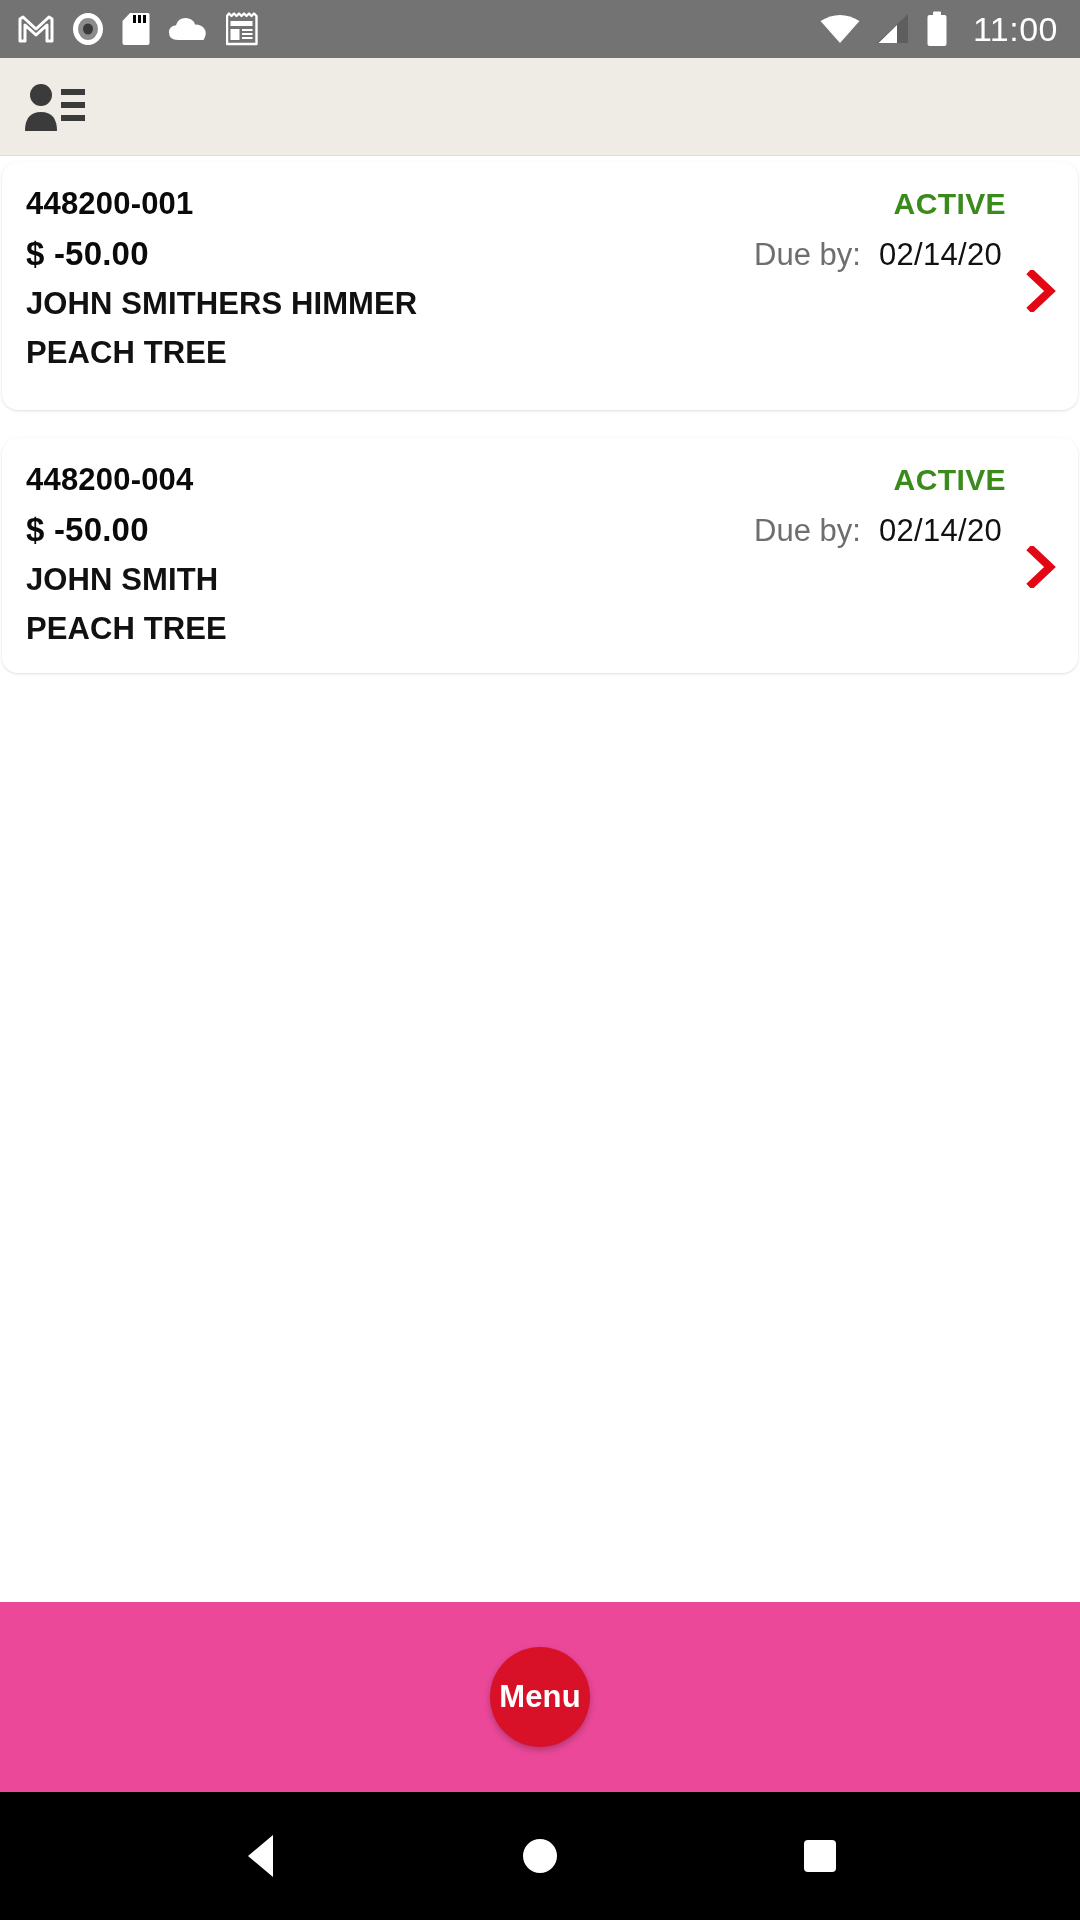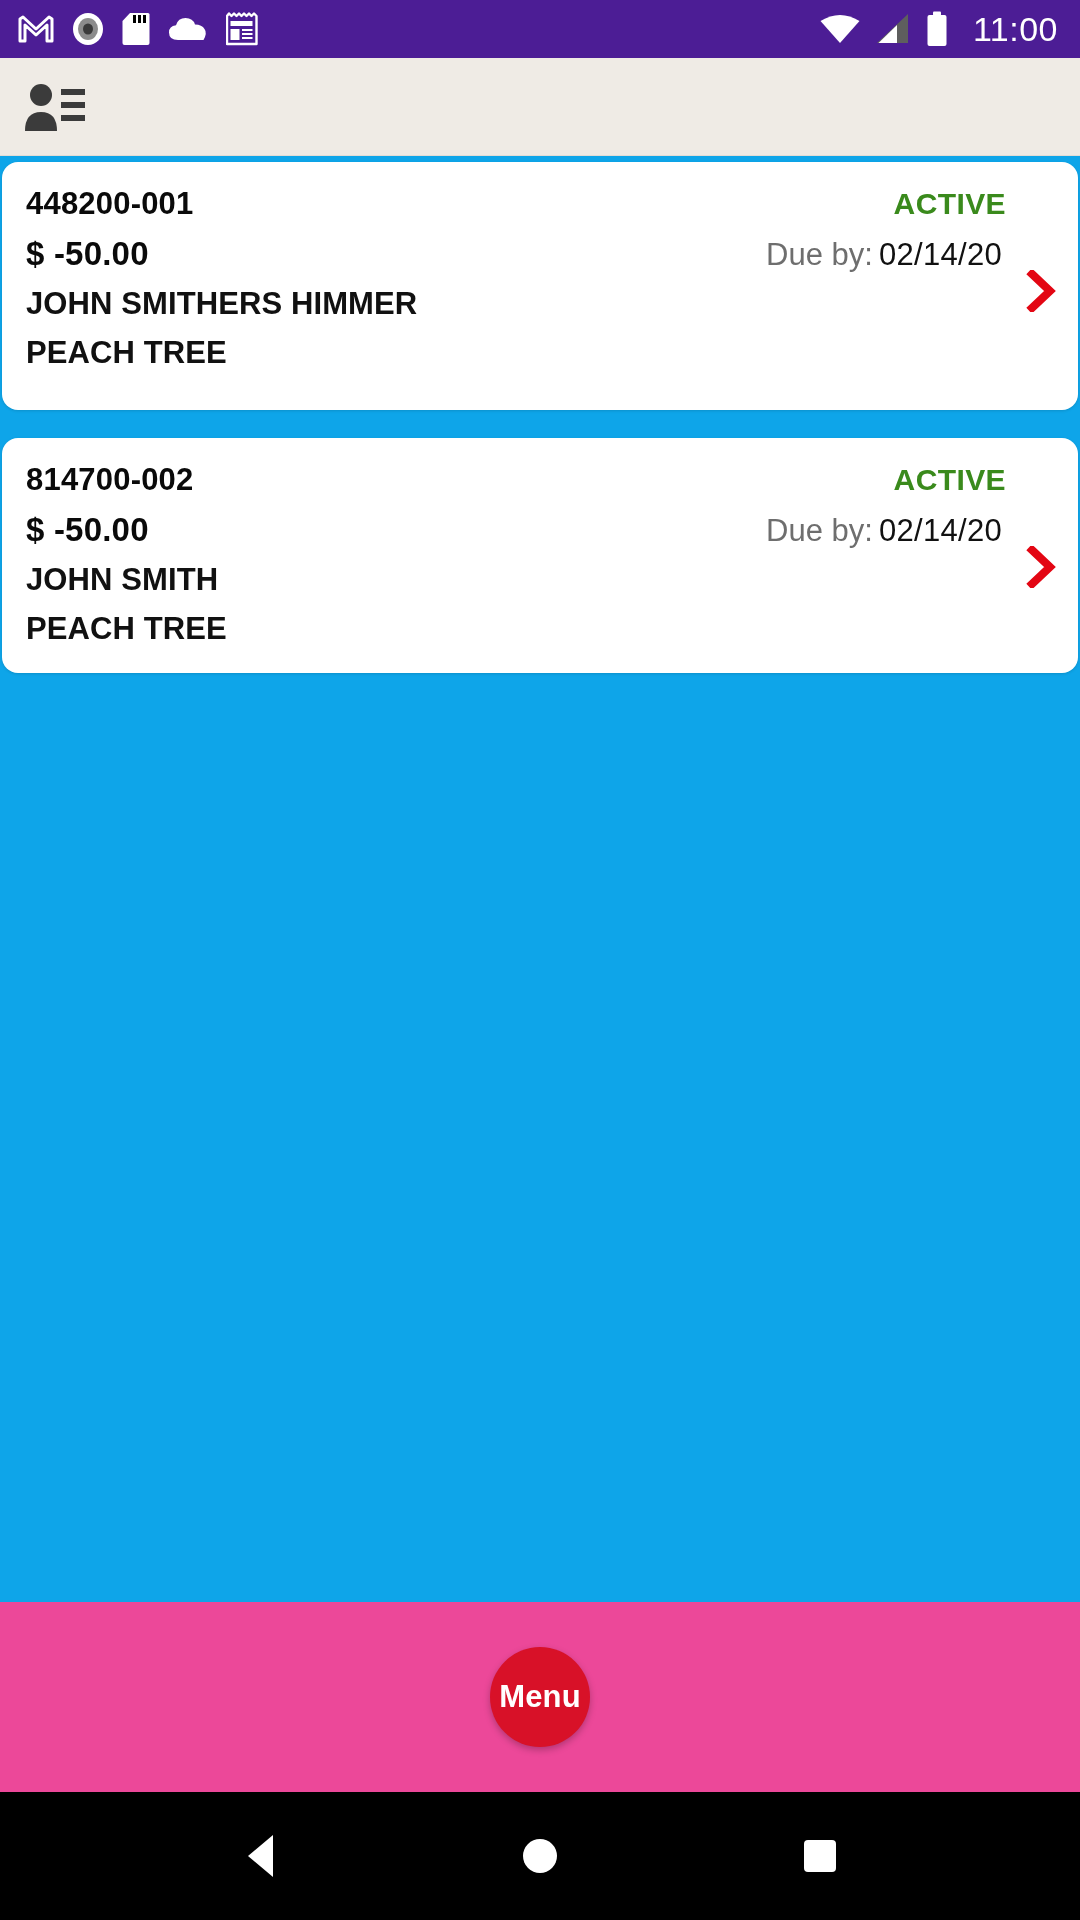--- a/index.html
+++ b/index.html
@@ -13,21 +13,21 @@
     position:relative;
     width:1080px; height:1920px;
     background:#EFEBE5;
     display:flex;
     flex-direction:column;
   }
 
   
   #status-bar {
     height:58px; flex:0 0 58px;
-    background:#4c1d95;
+    background:#737373;
     display:flex; align-items:center;
     padding:0 22px 0 18px;
   }
   #status-left { display:flex; align-items:center; gap:18px; }
   #status-right { margin-left:auto; display:flex; align-items:center; gap:14px; }
   .sicon { display:block; }
   #clock {
     color:#ffffff; font-size:34px; font-weight:400;
     letter-spacing:0.5px; margin-left:10px;
   }
@@ -42,21 +42,21 @@
   }
   #accounts-icon { width:62px; height:52px; flex:0 0 62px; margin-right:20px; }
   #page-title {
     font-size:46px; font-weight:700; color:#121212;
     letter-spacing:-0.5px;
   }
 
   
   #content {
     flex:1 1 auto;
-    background:#0ea5e9;
+    background:#ffffff;
     padding-top:6px;
     overflow:hidden;
   }
 
   
   .account-card {
     position:relative;
     background:#FFFFFF;
     border-radius:16px;
     margin:0 2px 28px 2px;
@@ -78,21 +78,21 @@
     font-size:30px; font-weight:700;
     letter-spacing:0.4px;
     color:#3A8A1C;
   }
   .amount {
     font-size:33px; font-weight:700; color:#0A0A0A;
     letter-spacing:0.2px;
   }
   .due-wrap {
     margin-left:auto; margin-right:48px;
-    display:flex; align-items:baseline; gap:6px;
+    display:flex; align-items:baseline; gap:18px;
   }
   .due-label { font-size:31px; color:#6E6E6E; font-weight:400; }
   .due-value { font-size:31px; color:#111111; font-weight:400; letter-spacing:0.3px; }
 
   .cust-name, .cust-addr {
     font-size:31px; color:#111111; font-weight:700;
     letter-spacing:0.1px;
   }
   .alert-text {
     font-size:31px; color:#B01820; font-weight:400;
@@ -245,21 +245,21 @@
       <div class="card-row row-gap">
         <span class="cust-addr">PEACH TREE</span>
       </div>
       <svg class="chevron chev-1" viewBox="0 0 30 42">
         <path d="M6 4 L24 21 L6 38" fill="none" stroke="#E30613" stroke-width="8" stroke-linecap="square" stroke-linejoin="miter"></path>
       </svg>
     </div>
 
     <div class="account-card">
       <div class="card-row row-gap">
-        <span class="acct-number">814700-002</span>
+        <span class="acct-number">448200-004</span>
         <span class="status-badge">ACTIVE</span>
       </div>
       <div class="card-row row-gap">
         <span class="amount">$ -50.00</span>
         <span class="due-wrap">
           <span class="due-label">Due by:</span>
           <span class="due-value">02/14/20</span>
         </span>
       </div>
       <div class="card-row row-gap">

